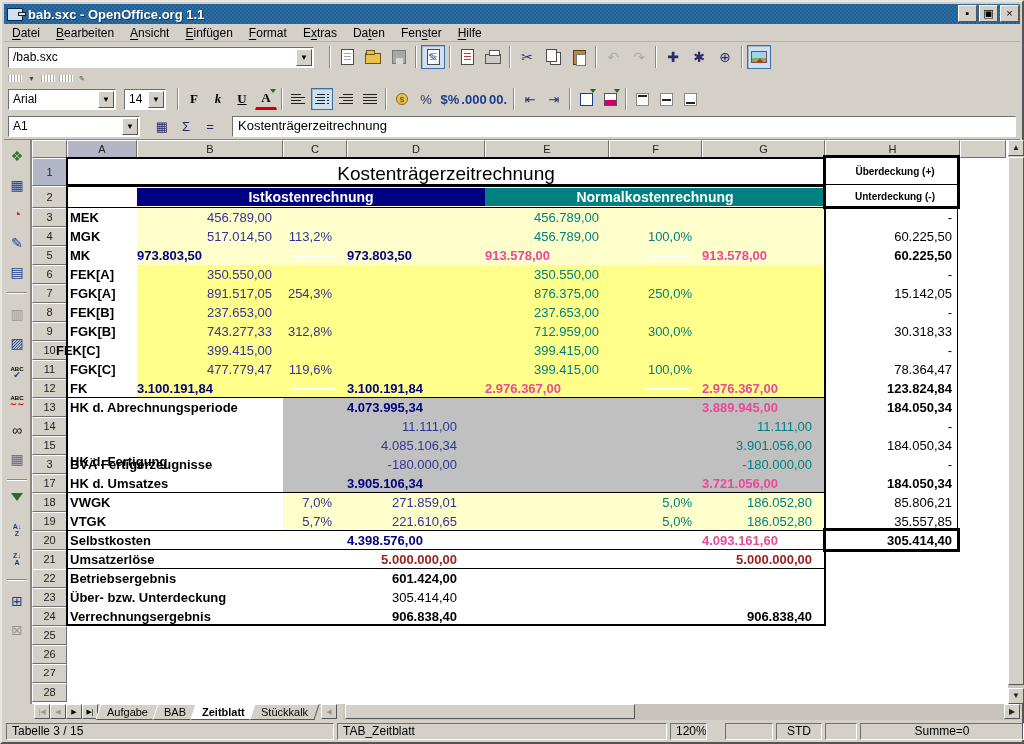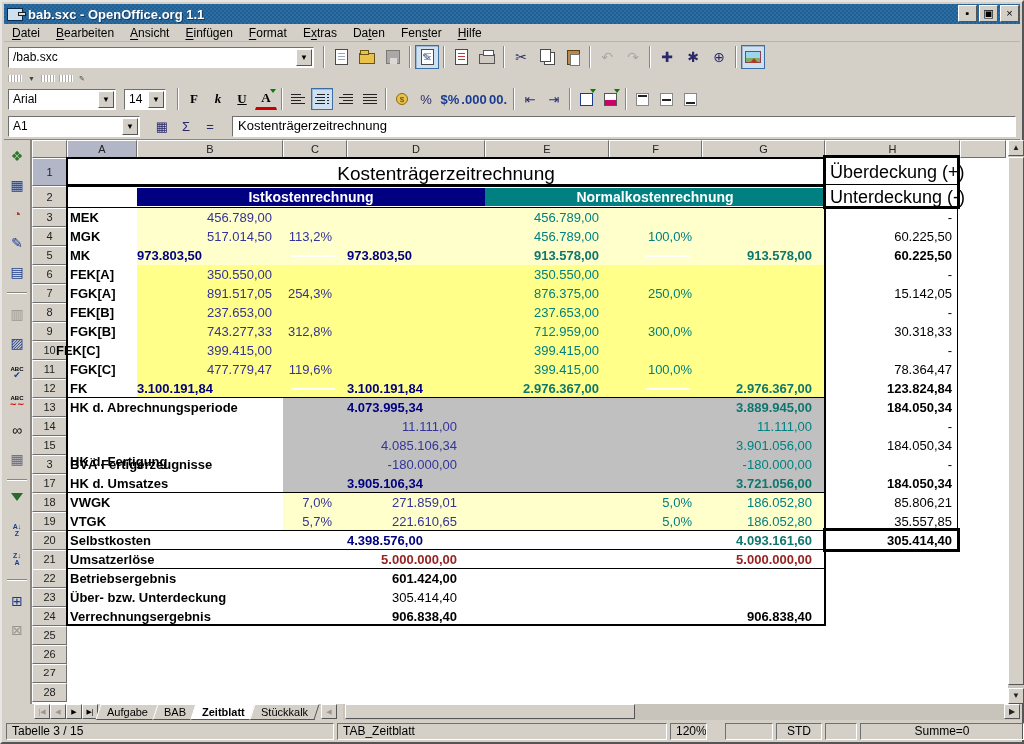--- a/index.html
+++ b/index.html
@@ -100,27 +100,27 @@
 
   #sheet { position:absolute; left:28px; top:0; width:976px; height:564px; overflow:hidden; background:#fff; }
   .colhdr, .rowhdr, #corner { position:absolute; background:#d4d0c8; border:1px solid; border-color:#fff #6f6f6f #6f6f6f #fff;
     font-size:11px; color:#222; text-align:center; }
   .hdr-sel { background:#b3b6c6; }
   .cell { position:absolute; font-size:13px; white-space:nowrap; overflow:visible; }
   .s-label { font-weight:bold; color:#000; text-align:left; padding-left:3px; }
   .s-blue  { color:#333399; text-align:right; }
   .s-blueB { color:#000080; font-weight:bold; text-align:left; }
   .s-teal  { color:#008080; text-align:right; }
-  .s-tealB { color:#0f766e; font-weight:bold; text-align:right; }
+  .s-tealB { color:#ec4899; font-weight:bold; }
   .s-black { color:#000; text-align:right; }
   .s-blackB{ color:#000; font-weight:bold; text-align:right; }
   .s-red   { color:#992222; font-weight:bold; text-align:right; }
   .s-title { font-size:19px; color:#000; text-align:center; }
   .s-secIst, .s-secNorm { color:#fff; font-weight:bold; font-size:14px; text-align:center; }
-  .s-hhdr  { font-weight:normal; font-size:18px; color:#000; text-align:right; padding-left:5px; }
+  .s-hhdr  { font-weight:bold; font-size:10px; color:#000; text-align:center; padding-left:5px; }
   .zone, .rule { position:absolute; }
   .dashbar { position:absolute; height:2px; background:#fff; }
 
   #vscroll { position:absolute; right:0; top:0; width:16px; height:564px; background:#c8c4bc; }
   .sbtn { position:absolute; width:16px; height:16px; background:#d4d0c8; border:1px solid; border-color:#fff #555 #555 #fff;
     font-size:8px; text-align:center; line-height:14px; color:#222; }
   .sthumb { position:absolute; background:#d4d0c8; border:1px solid; border-color:#fff #555 #555 #fff; }
 
   
   #tabrow { position:absolute; left:2px; top:702px; right:2px; height:16px; background:#d4d0c8; display:flex; align-items:stretch; }
@@ -159,21 +159,21 @@
       <div class="menu-item"><u>A</u>nsicht</div>
       <div class="menu-item"><u>E</u>infügen</div>
       <div class="menu-item"><u>F</u>ormat</div>
       <div class="menu-item">E<u>x</u>tras</div>
       <div class="menu-item">Da<u>t</u>en</div>
       <div class="menu-item">Fen<u>s</u>ter</div>
       <div class="menu-item"><u>H</u>ilfe</div>
     </div>
 
   <div id="toolbar-main">
-    <div class="combo" style="width:306px; margin:0 6px 0 4px;">
+    <div class="combo" style="width:306px; margin:0 12px 0 4px;">
       <span class="val">/bab.sxc</span>
       <span class="drop">▼</span>
     </div>
     <span class="tb-sep"></span>
     <span id="tbmain-icons" style="display:flex;align-items:center;">
         <div class="tbtn">
           <span class="shape-doc shape-doc"></span>
         </div>
         <div class="tbtn">
           <span class="shape-folder"></span>

